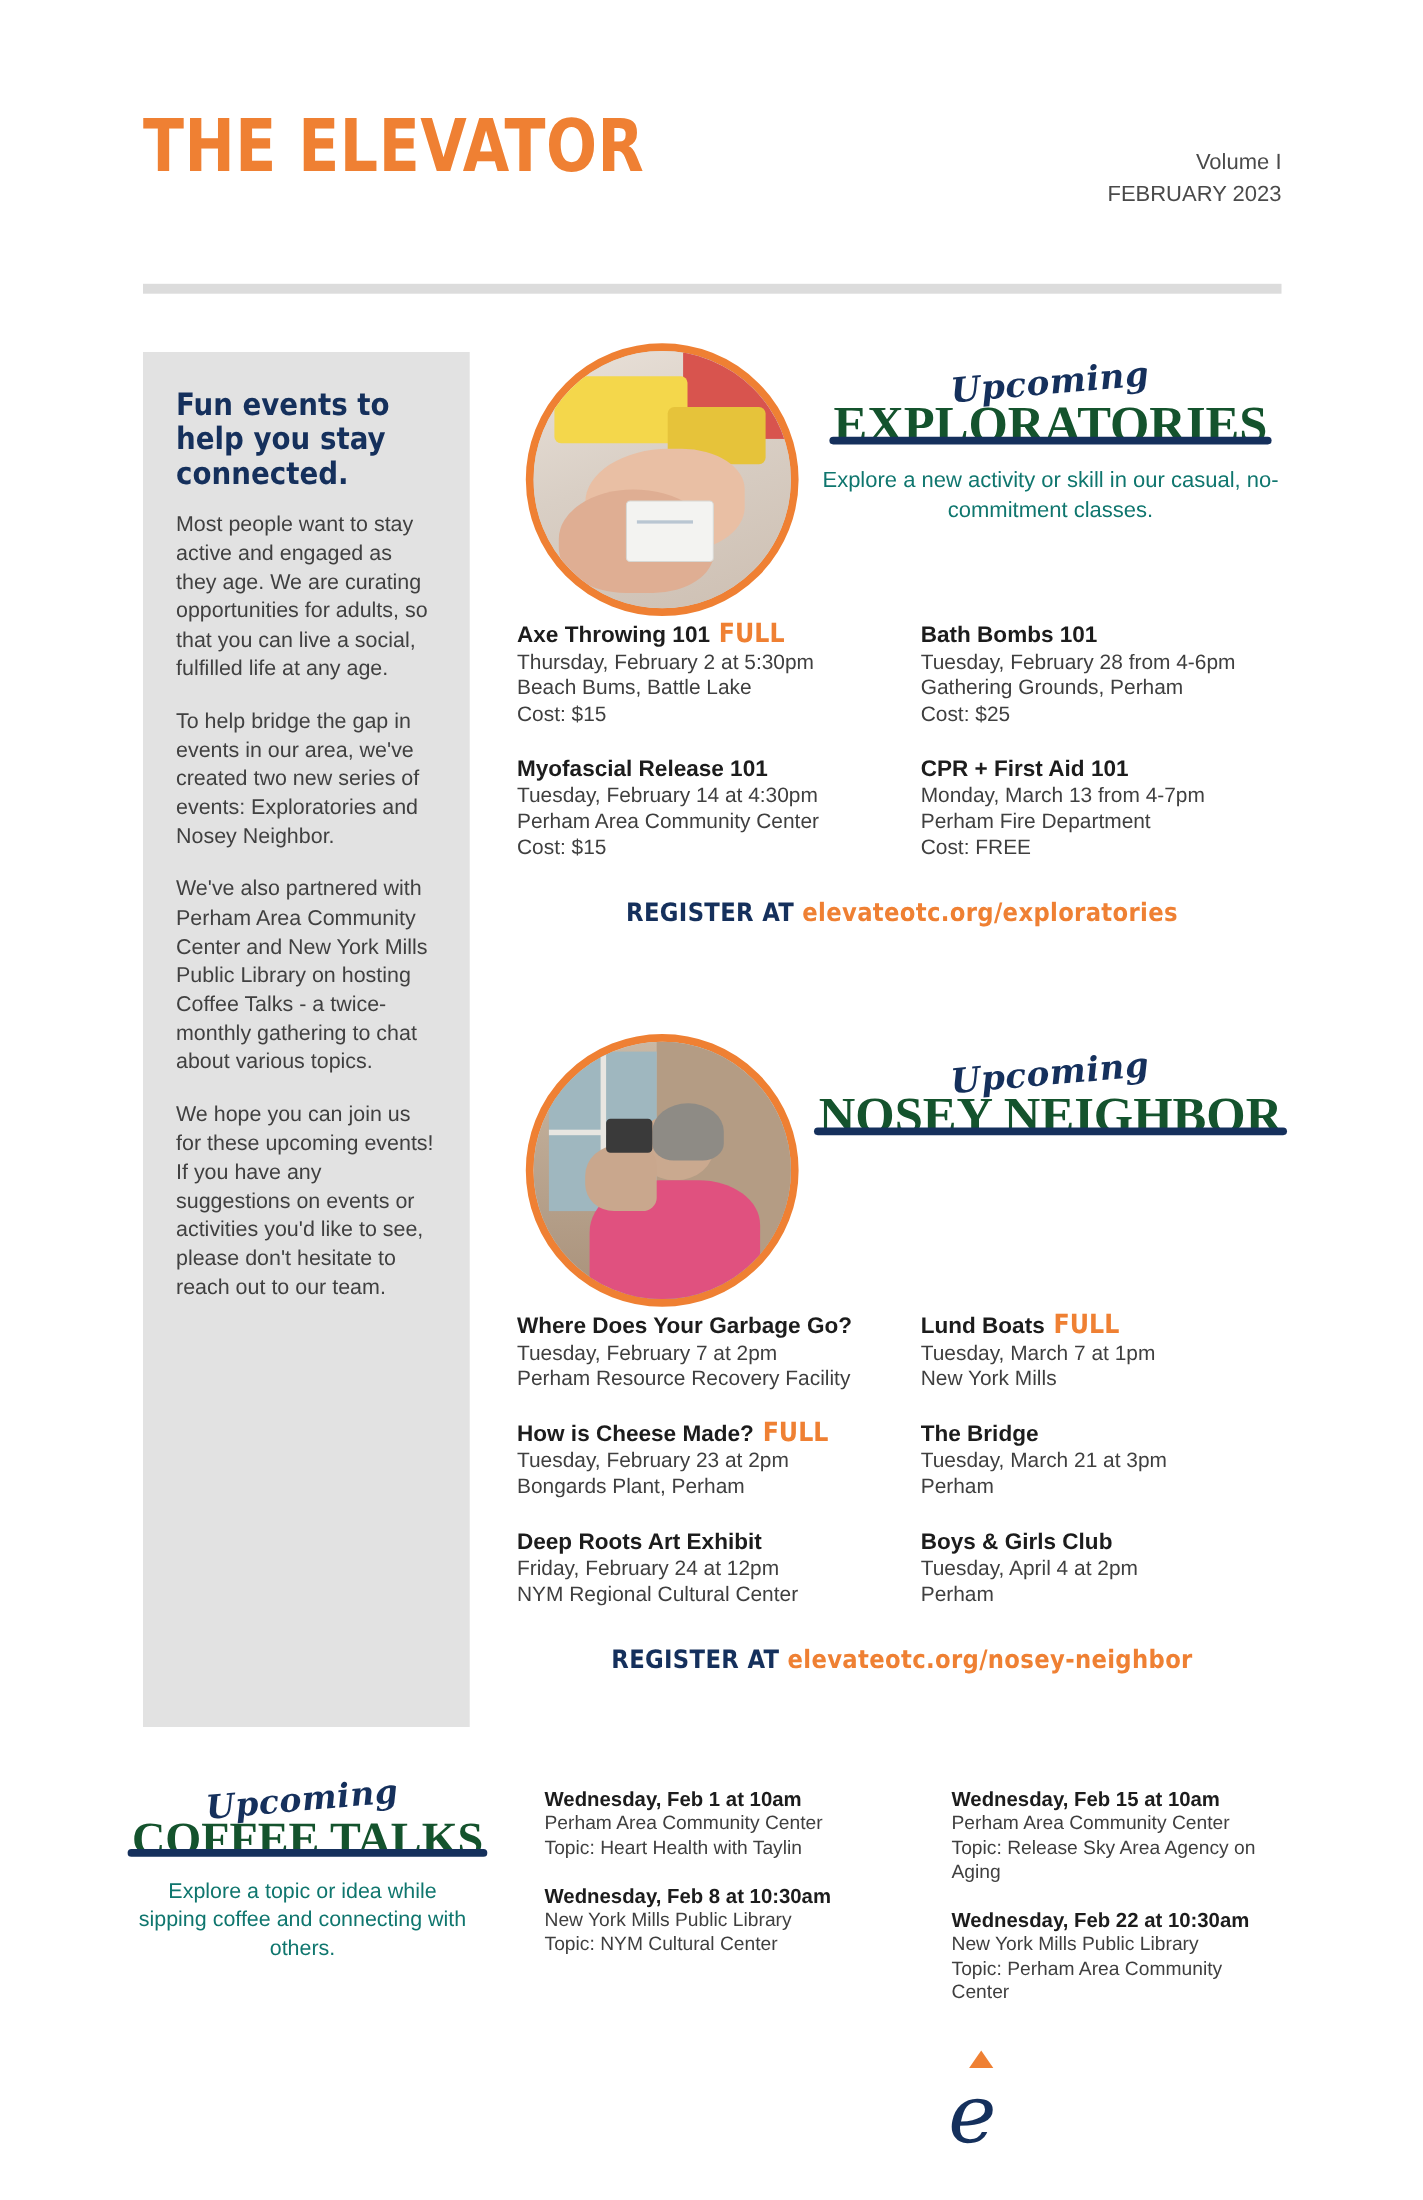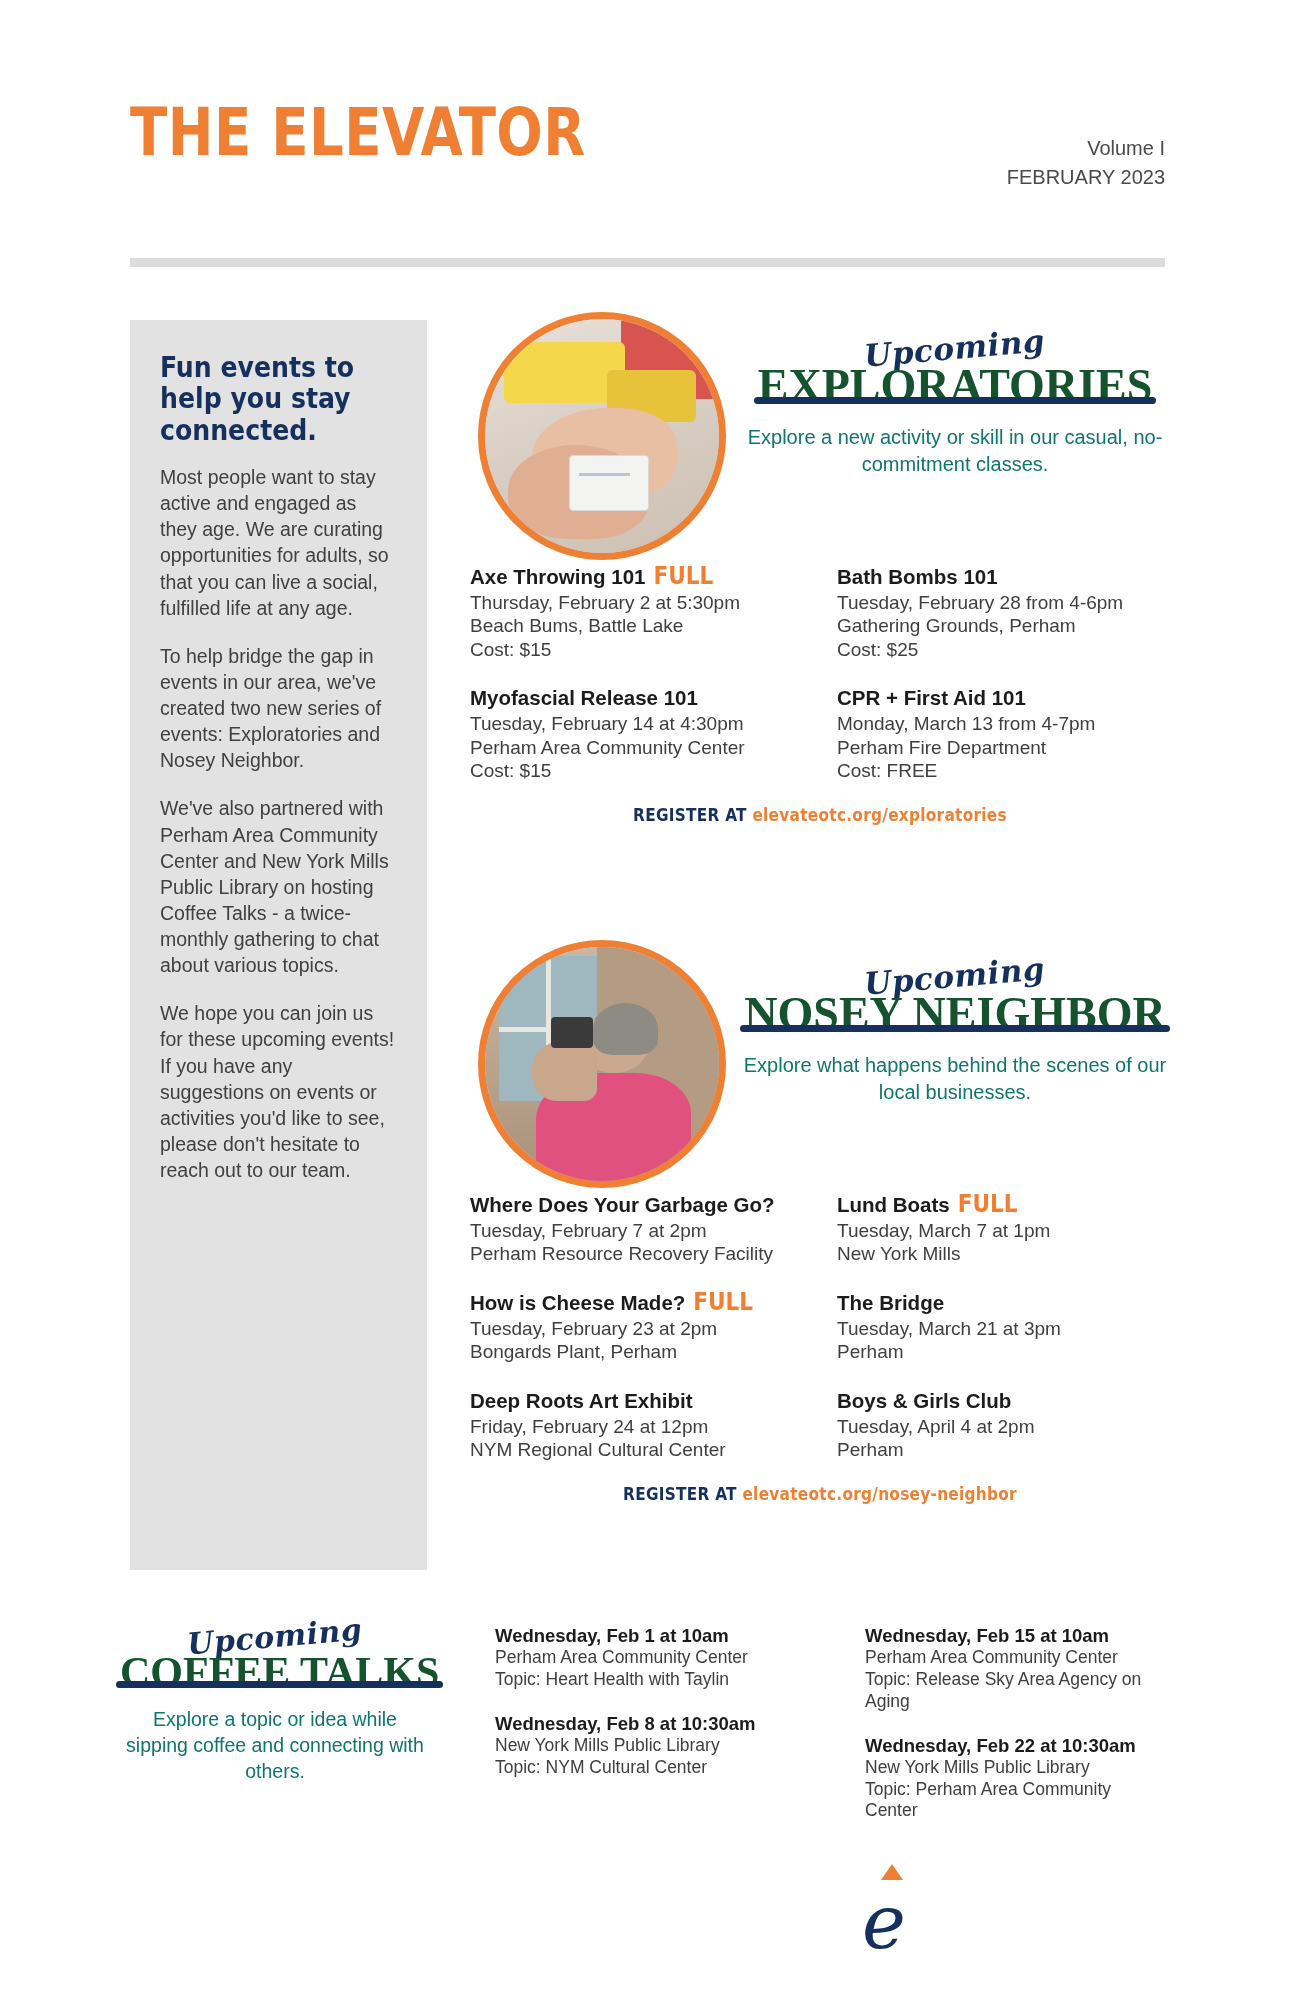--- a/index.html
+++ b/index.html
@@ -178,24 +178,24 @@
     font-size: 24px;
     margin-left: 8px;
     letter-spacing: 0px;
   }
   .event-line {
     font-size: 19px;
     line-height: 1.24;
     color: #3f3f3f;
   }
   .register {
-    margin-top: 0;
+    margin-top: 12px;
     text-align: center;
     font-family: "DejaVu Sans Condensed", "Liberation Sans Narrow", "Liberation Sans", sans-serif;
-    font-size: 17px;
+    font-size: 23px;
     color: #15305c;
     font-weight: bold;
     letter-spacing: 0.3px;
   }
   .register .url { color: #ef8033; }
 
   
   #coffee-section { position: absolute; left: 120px; top: 1615px; width: 1060px; }
   .coffee-row { display: flex; }
   .coffee-left { width: 310px; text-align: center; padding-top: 4px; }
@@ -336,21 +336,20 @@
             <div class="arm"></div>
             <div class="bino"></div>
         </div>
       </div>
       <div class="sec-title-wrap">
         <div class="script">Upcoming</div>
         <div class="big-title">
           <span>NOSEY NEIGHBOR</span>
           <span class="underline"></span>
         </div>
-        <div class="sec-sub">Explore what happens behind the scenes of our local businesses.</div>
       </div>
     </div>
 
     <div class="events">
       <div class="col">
         <div class="event">
           <div class="event-title">
             <span>Where Does Your Garbage Go?</span><span class="full-tag"></span>
           </div>
           <div class="event-line">Tuesday, February 7 at 2pm</div>

